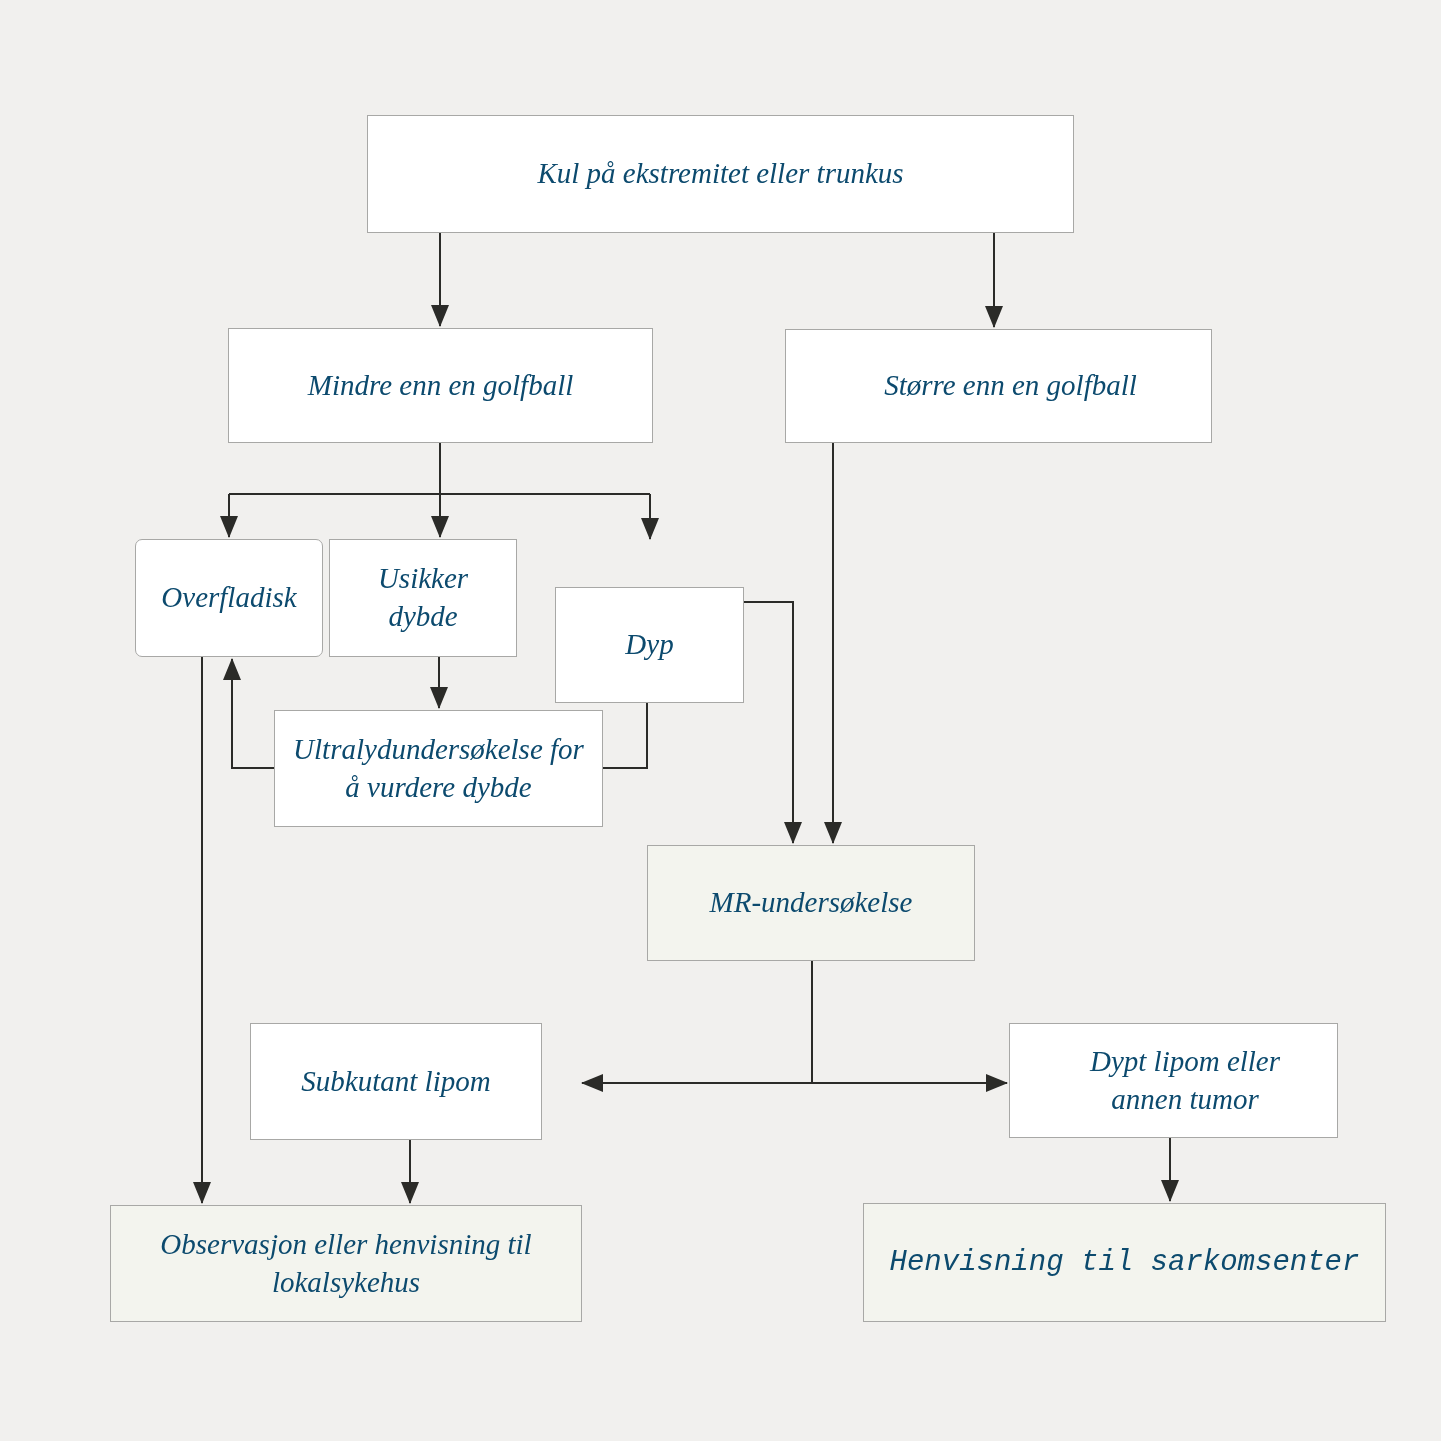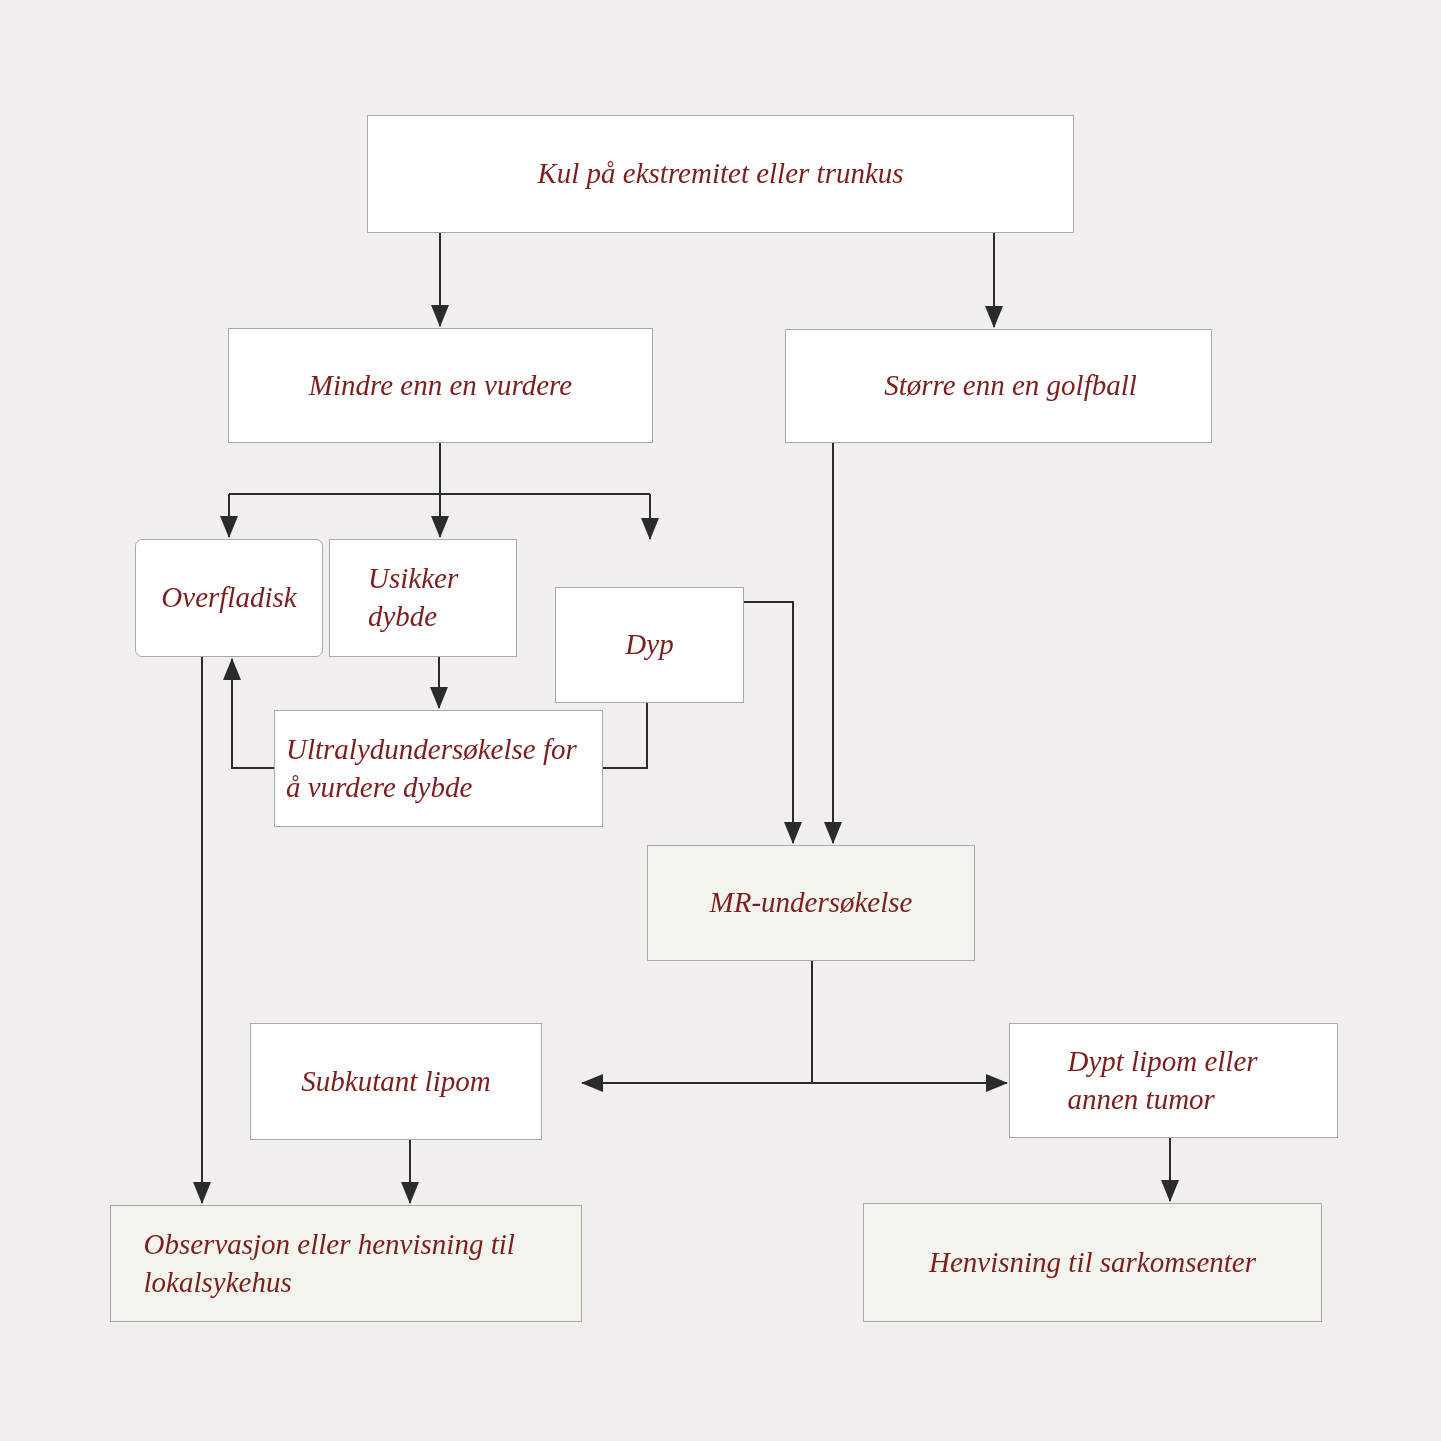--- a/index.html
+++ b/index.html
@@ -27,43 +27,44 @@
   }
   .node {
     position: absolute;
     z-index: 2;
     box-sizing: border-box;
     background: #ffffff;
     border: 1.5px solid #a8a8a6;
     display: flex;
     align-items: center;
     justify-content: center;
+    text-align: center;
     font-style: italic;
     font-size: 29px;
     line-height: 1.3;
-    color: #7f1d1d;
+    color: #0c4a6e;
   }
   .node.tint {
     background: #f3f4ee;
   }
   .node span { display: inline-block; }
 
   
   #n-kul         { left: 367px;  top: 115px;  width: 707px; height: 118px; }
   #n-mindre      { left: 228px;  top: 328px;  width: 425px; height: 115px; }
   #n-storre      { left: 785px;  top: 329px;  width: 427px; height: 114px; padding-left: 24px; }
   #n-overfladisk { left: 135px;  top: 539px;  width: 188px; height: 118px; border-radius: 7px; }
   #n-usikker     { left: 329px;  top: 539px;  width: 188px; height: 118px; }
   #n-dyp         { left: 555px;  top: 541px;  width: 189px; height: 116px; margin-top: 46px; }
   #n-ultralyd    { left: 274px;  top: 710px;  width: 329px; height: 117px; }
   #n-mr          { left: 647px;  top: 845px;  width: 328px; height: 116px; }
   #n-subkutant   { left: 250px;  top: 1023px; width: 292px; height: 117px; }
   #n-dypt        { left: 1009px; top: 1023px; width: 329px; height: 115px; padding-left: 23px; }
   #n-observasjon { left: 110px;  top: 1205px; width: 472px; height: 117px; }
-  #n-henvisning  { left: 863px;  top: 1203px; width: 459px; height: 119px; }
+  #n-henvisning  { left: 863px;  top: 1203px; width: 523px; height: 119px; font-family: Liberation Mono, monospace; }
 
   
   #n-usikker span     { max-width: 110px; }
   #n-ultralyd span    { max-width: 305px; }
   #n-dypt span        { max-width: 235px; }
   #n-observasjon span { max-width: 405px; }
 </style>
 </head>
 <body>
 
@@ -103,21 +104,21 @@
       <path d="M410,1140 L410,1203" marker-end="url(#arrow)"></path>
 
       <path d="M1170,1138 L1170,1201" marker-end="url(#arrow)"></path>
     </g>
   </svg>
 
   <div class="node" id="n-kul">
     <span>Kul på ekstremitet eller trunkus</span>
   </div>
   <div class="node" id="n-mindre">
-    <span>Mindre enn en vurdere</span>
+    <span>Mindre enn en golfball</span>
   </div>
   <div class="node" id="n-storre">
     <span>Større enn en golfball</span>
   </div>
   <div class="node" id="n-overfladisk">
     <span>Overfladisk</span>
   </div>
   <div class="node" id="n-usikker">
     <span>Usikker dybde</span>
   </div>

